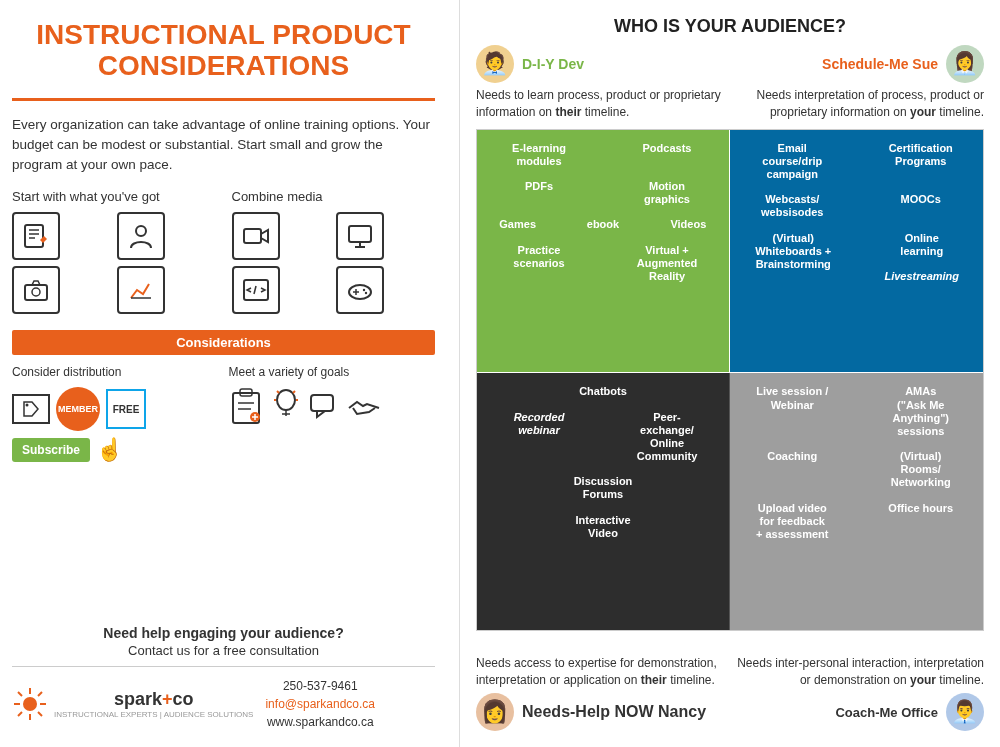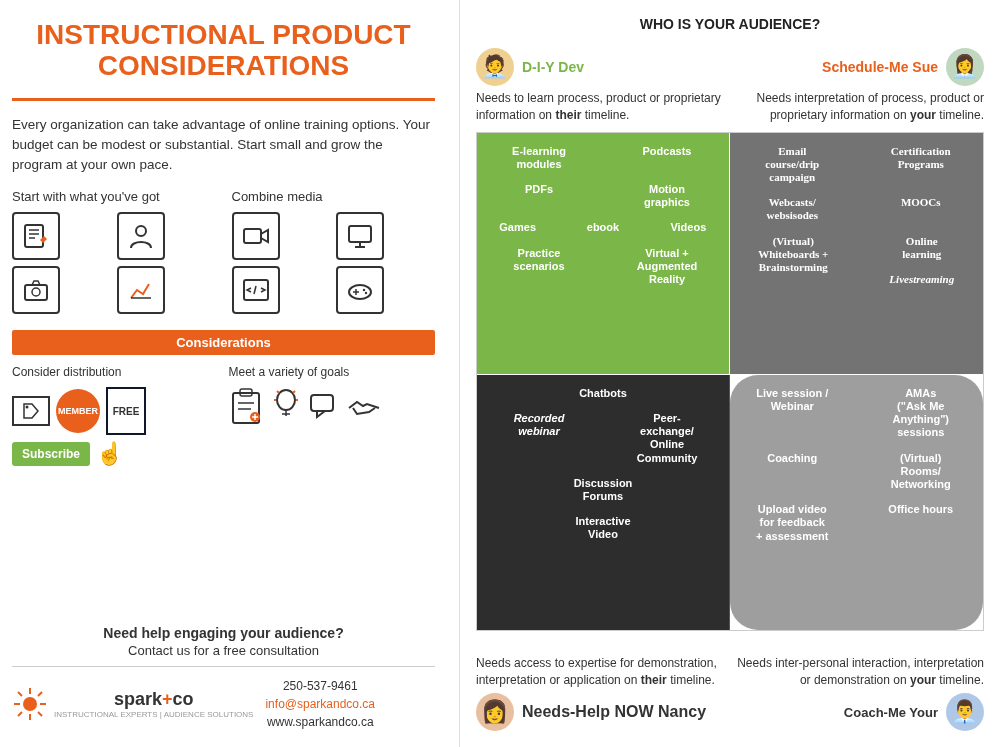--- a/index.html
+++ b/index.html
@@ -116,26 +116,26 @@
       border-radius: 50%;
       width: 44px;
       height: 44px;
       display: flex;
       align-items: center;
       justify-content: center;
       text-align: center;
     }
 
     .badge-free {
-      border: 2px solid #0f172a;
+      border: 2px solid #0ea5e9;
       color: #333;
       font-size: 10px;
       font-weight: bold;
       width: 40px;
-      height: 48px;
+      height: 40px;
       display: flex;
       align-items: center;
       justify-content: center;
     }
 
     .btn-subscribe {
       background: #7ab648;
       color: #fff;
       font-size: 12px;
       font-weight: bold;
@@ -198,26 +198,26 @@
     
     .right-panel {
       flex: 1;
       background: #fff;
       padding: 16px 16px 12px 16px;
       display: flex;
       flex-direction: column;
     }
 
     .audience-title {
-      font-size: 14px;
+      font-size: 18px;
       font-weight: 900;
       text-align: center;
       color: #222;
       text-transform: uppercase;
-      margin-bottom: 16px;
+      margin-bottom: 8px;
     }
 
     .personas-row {
       display: flex;
       gap: 0;
       margin-bottom: 8px;
     }
 
     .persona-left {
       flex: 1;
@@ -287,33 +287,31 @@
       gap: 4px;
     }
 
     .q-green {
       background: #7ab648;
       border-right: 1px solid #fff;
       border-bottom: 1px solid #fff;
     }
 
     .q-orange {
-      background: #737373;
+      background: #0369a1;
       border-bottom: 1px solid #fff;
-      font-family: Liberation Serif, serif;
     }
 
     .q-dark {
       background: #2d2d2d;
       border-right: 1px solid #555;
     }
 
     .q-gray {
       background: #9e9e9e;
-      border-radius: 28px;
     }
 
     .grid-row {
       display: flex;
       justify-content: space-between;
       gap: 20px;
     }
 
     .grid-item-wide {
       flex: 1;
@@ -655,20 +653,20 @@
         </div>
         <span style="font-size:16px;font-weight:bold;color:#333;">Needs-Help NOW Nancy</span>
       </div>
     </div>
 
     <div class="bottom-persona-right">
       <p class="bottom-desc" style="text-align:right;">
         Needs inter-personal interaction, interpretation or demonstration on <b>your</b> timeline.
       </p>
       <div class="persona-name-row">
-        <span style="font-size:13px;font-weight:bold;color:#333;">Coach-Me Your</span>
+        <span style="font-size:13px;font-weight:bold;color:#333;">Coach-Me Office</span>
         <div class="persona-avatar" style="background:#b0c8e8;">
           <span style="font-size:22px;">👨‍💼</span>
         </div>
       </div>
     </div>
   </div>
 </div>
 
 </body></html>

